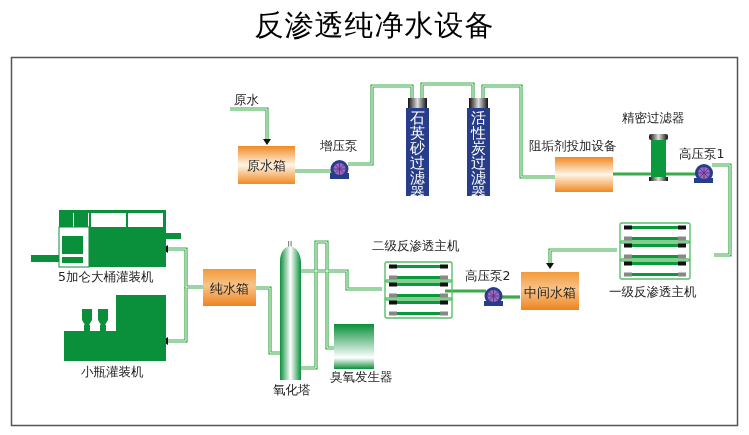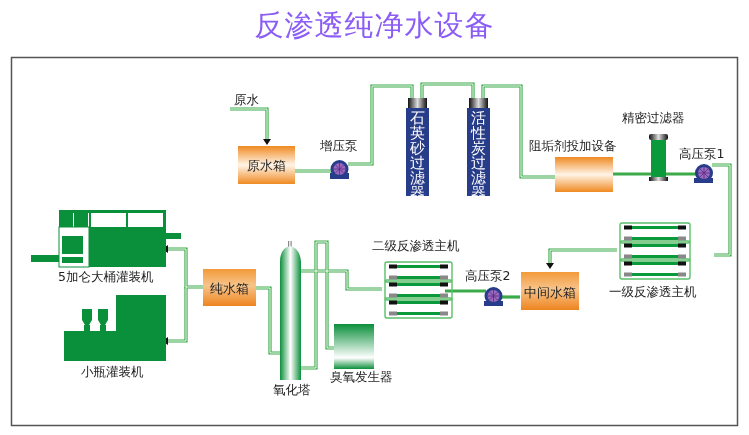--- a/index.html
+++ b/index.html
@@ -1,17 +1,17 @@
 <!DOCTYPE html>
 <html><head>
 <meta charset="utf-8">
 <style>
   html,body{margin:0;padding:0;background:#fff;}
   body{width:749px;height:435px;position:relative;overflow:hidden;font-family:"DejaVu Sans",sans-serif;}
-  .title{position:absolute;left:0;top:6px;width:749px;text-align:center;font-family:"DejaVu Serif",serif;font-size:29px;color:#8b5cf6;letter-spacing:1px;}
+  .title{position:absolute;left:0;top:6px;width:749px;text-align:center;font-family:"DejaVu Serif",serif;font-size:29px;color:#000000;letter-spacing:1px;}
   svg{position:absolute;left:0;top:0;}
   .lbl{font-family:"DejaVu Sans",sans-serif;font-size:12.5px;fill:#222;}
   .boxlbl{font-family:"DejaVu Sans",sans-serif;font-size:13px;fill:#222;}
   .vlbl{font-family:"DejaVu Sans",sans-serif;font-size:15px;fill:#fff;}
 </style>
 </head>
 <body>
 
 <div class="title">反渗透纯净水设备</div>
 

